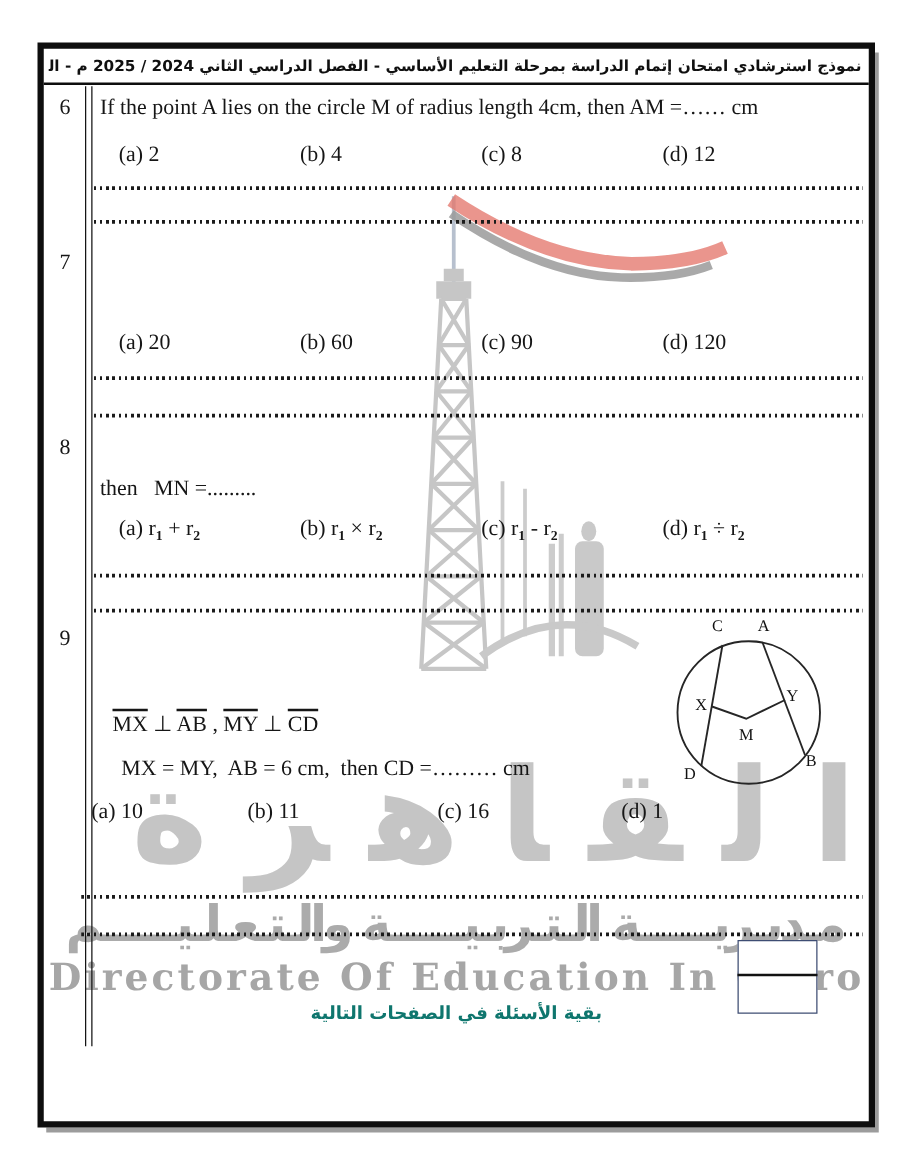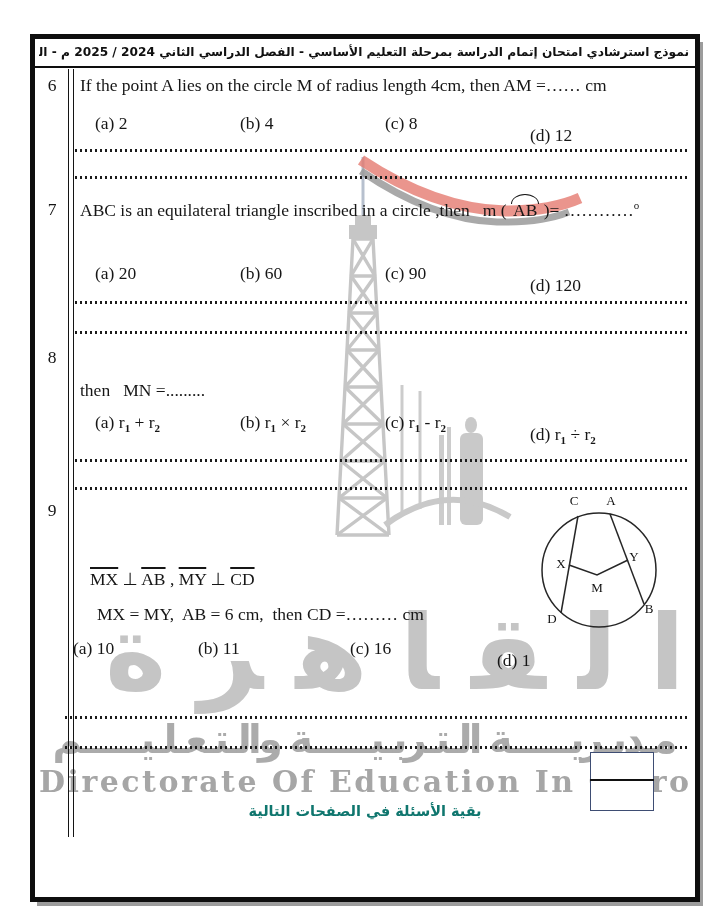--- a/index.html
+++ b/index.html
@@ -13,21 +13,21 @@
        font-family:"DejaVu Sans",sans-serif;font-weight:bold;font-size:12.2px;
        line-height:21px;white-space:nowrap;overflow:hidden;color:#101010;}
   .hdr-rule{position:absolute;top:27px;left:0;right:0;height:0;border-top:2.4px solid #0e0e0e;}
   .vsep{position:absolute;left:33px;top:30px;height:768px;width:4px;
         border-left:1.7px solid #141414;border-right:1.7px solid #141414;}
   
   .qnum{position:absolute;left:4px;width:26px;text-align:center;font-size:17.5px;}
   .qtext{position:absolute;left:45px;right:8px;font-size:17.5px;white-space:nowrap;}
   .optrow{position:absolute;left:60px;right:8px;display:flex;font-size:17.5px;}
   .optrow .opt{width:145px;flex:0 0 auto;}
-  .optrow .opt:last-child{width:auto;margin-top:12px;}
+  .optrow .opt:last-child{width:auto;}
   .optrow.q9row{left:38px;}
   .optrow.q9row .o1{width:125px;} .optrow.q9row .o2{width:152px;} .optrow.q9row .o3{width:147px;}
   .dots{position:absolute;left:40px;right:5px;height:3px;
         background-image:repeating-linear-gradient(90deg,#1b1b1b 0 2px,transparent 2px 5px);}
   .dots.wide{left:30px;}
   sub{font-size:11px;vertical-align:-4px;font-weight:bold;}
   sup.deg{font-size:11px;vertical-align:7px;}
   .ovl{text-decoration:overline;text-decoration-thickness:1.6px;}
   .arc{position:relative;display:inline-block;padding:0 2px;}
   .arc::before{content:"";position:absolute;left:0;right:0;top:-6px;height:9px;
@@ -87,25 +87,20 @@
         <div class="optrow" style="top:74px">
           <div class="opt">(a) 2</div>
           <div class="opt">(b) 4</div>
           <div class="opt">(c) 8</div>
           <div class="opt">(d) 12</div>
         </div>
         <div class="dots" style="top:110px"></div>
         <div class="dots" style="top:137px"></div>
 
         <div class="qnum" style="top:160px">7</div>
-        <div class="qtext" style="top:160px">
-          <span>ABC is an equilateral triangle inscribed in a circle ,then&nbsp;&nbsp; m (</span>
-          <span class="arc">AB</span>
-          <span>)=</span><span>&nbsp;…………</span><sup class="deg">o</sup>
-        </div>
         <div class="optrow" style="top:224px">
           <div class="opt">(a) 20</div>
           <div class="opt">(b) 60</div>
           <div class="opt">(c) 90</div>
           <div class="opt">(d) 120</div>
         </div>
         <div class="dots" style="top:262px"></div>
         <div class="dots" style="top:292px"></div>
 
         <div class="qnum" style="top:308px">8</div>

